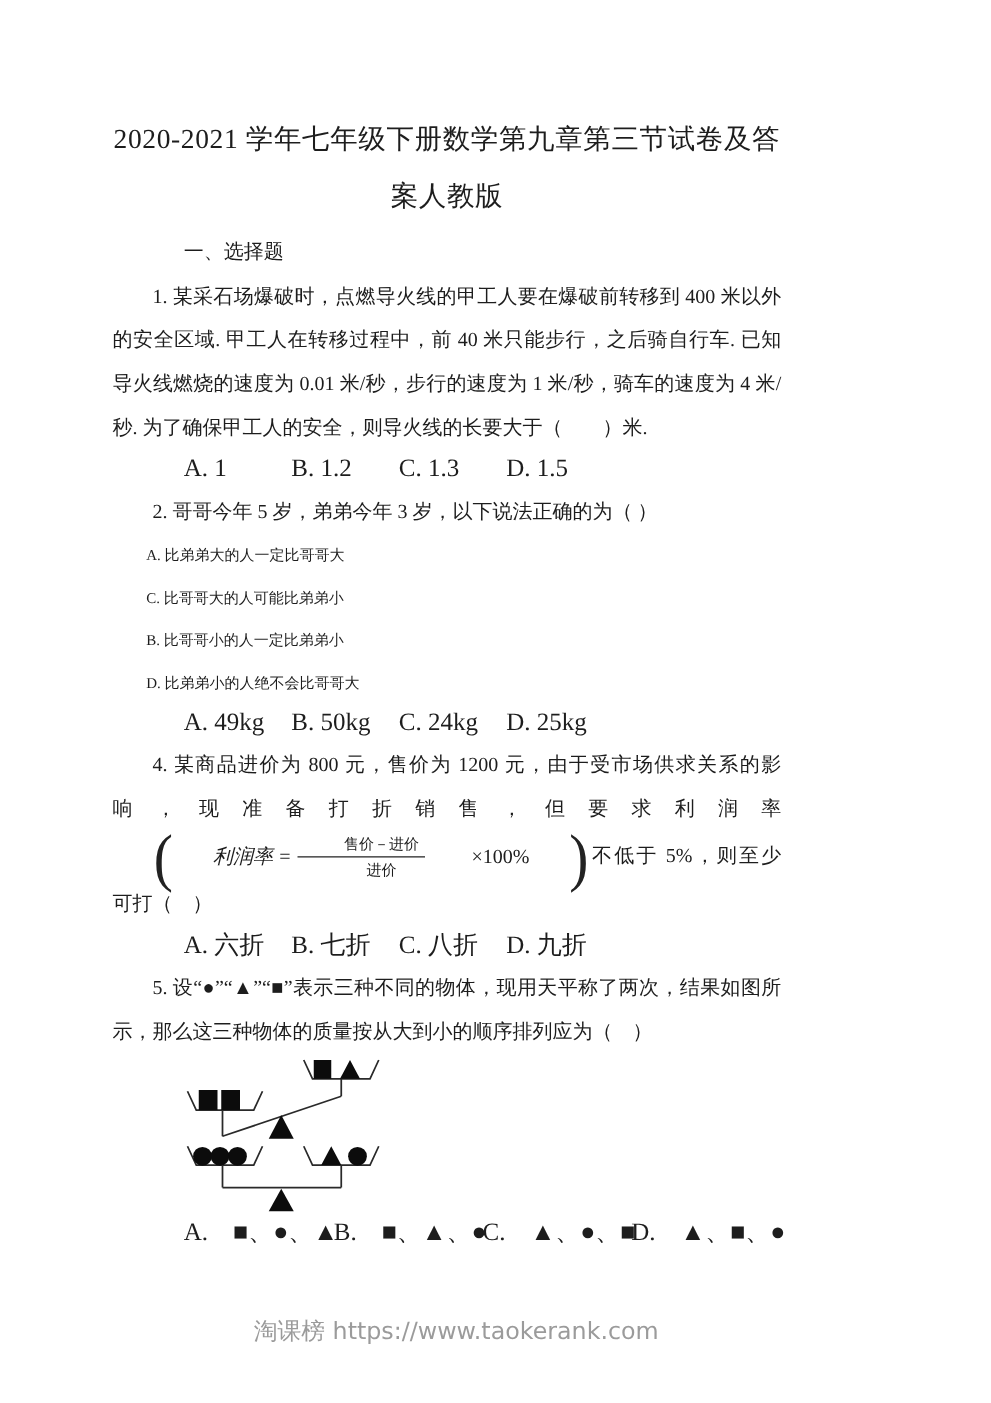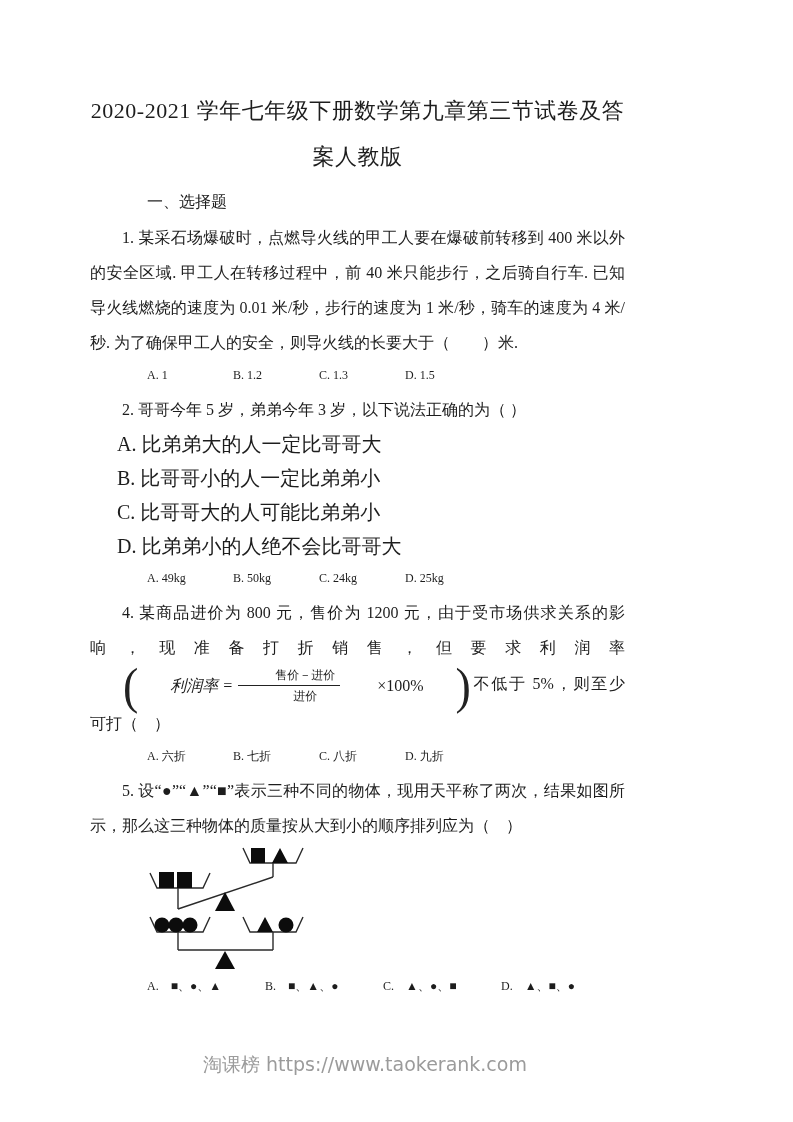--- a/index.html
+++ b/index.html
@@ -34,29 +34,29 @@
     margin: 4px 0 0;
     font-size: 16px;
     line-height: 35px;
     text-indent: 32px;
     text-align: justify;
   }
 
   .options-row {
     display: flex;
     margin: 2px 0 0 57px;
-    font-size: 12px;
+    font-size: 20px;
     line-height: 26px;
   }
   .options-row .opt { min-width: 86px; white-space: nowrap; }
   .options-row.wide .opt { min-width: 118px; }
 
   .q2-options {
     margin: 0 0 0 27px;
-    font-size: 20px;
+    font-size: 12px;
   }
   .q2-options .opt-line { line-height: 34px; }
 
   
   .formula {
     display: inline-flex;
     align-items: center;
     vertical-align: middle;
     margin: 0 1px;
     line-height: 1.2;
@@ -114,22 +114,22 @@
     <div class="options-row">
       <span class="opt">A. 1</span>
       <span class="opt">B. 1.2</span>
       <span class="opt">C. 1.3</span>
       <span class="opt">D. 1.5</span>
     </div>
 
     <p class="para">2.  哥哥今年 5 岁，弟弟今年 3 岁，以下说法正确的为（ ）</p>
     <div class="q2-options">
       <div class="opt-line">A. 比弟弟大的人一定比哥哥大</div>
+      <div class="opt-line">C. 比哥哥大的人可能比弟弟小</div>
       <div class="opt-line">B. 比哥哥小的人一定比弟弟小</div>
-      <div class="opt-line">C. 比哥哥大的人可能比弟弟小</div>
       <div class="opt-line">D. 比弟弟小的人绝不会比哥哥大</div>
     </div>
 
     <div class="options-row">
       <span class="opt">A. 49kg</span>
       <span class="opt">B. 50kg</span>
       <span class="opt">C. 24kg</span>
       <span class="opt">D. 25kg</span>
     </div>
 

